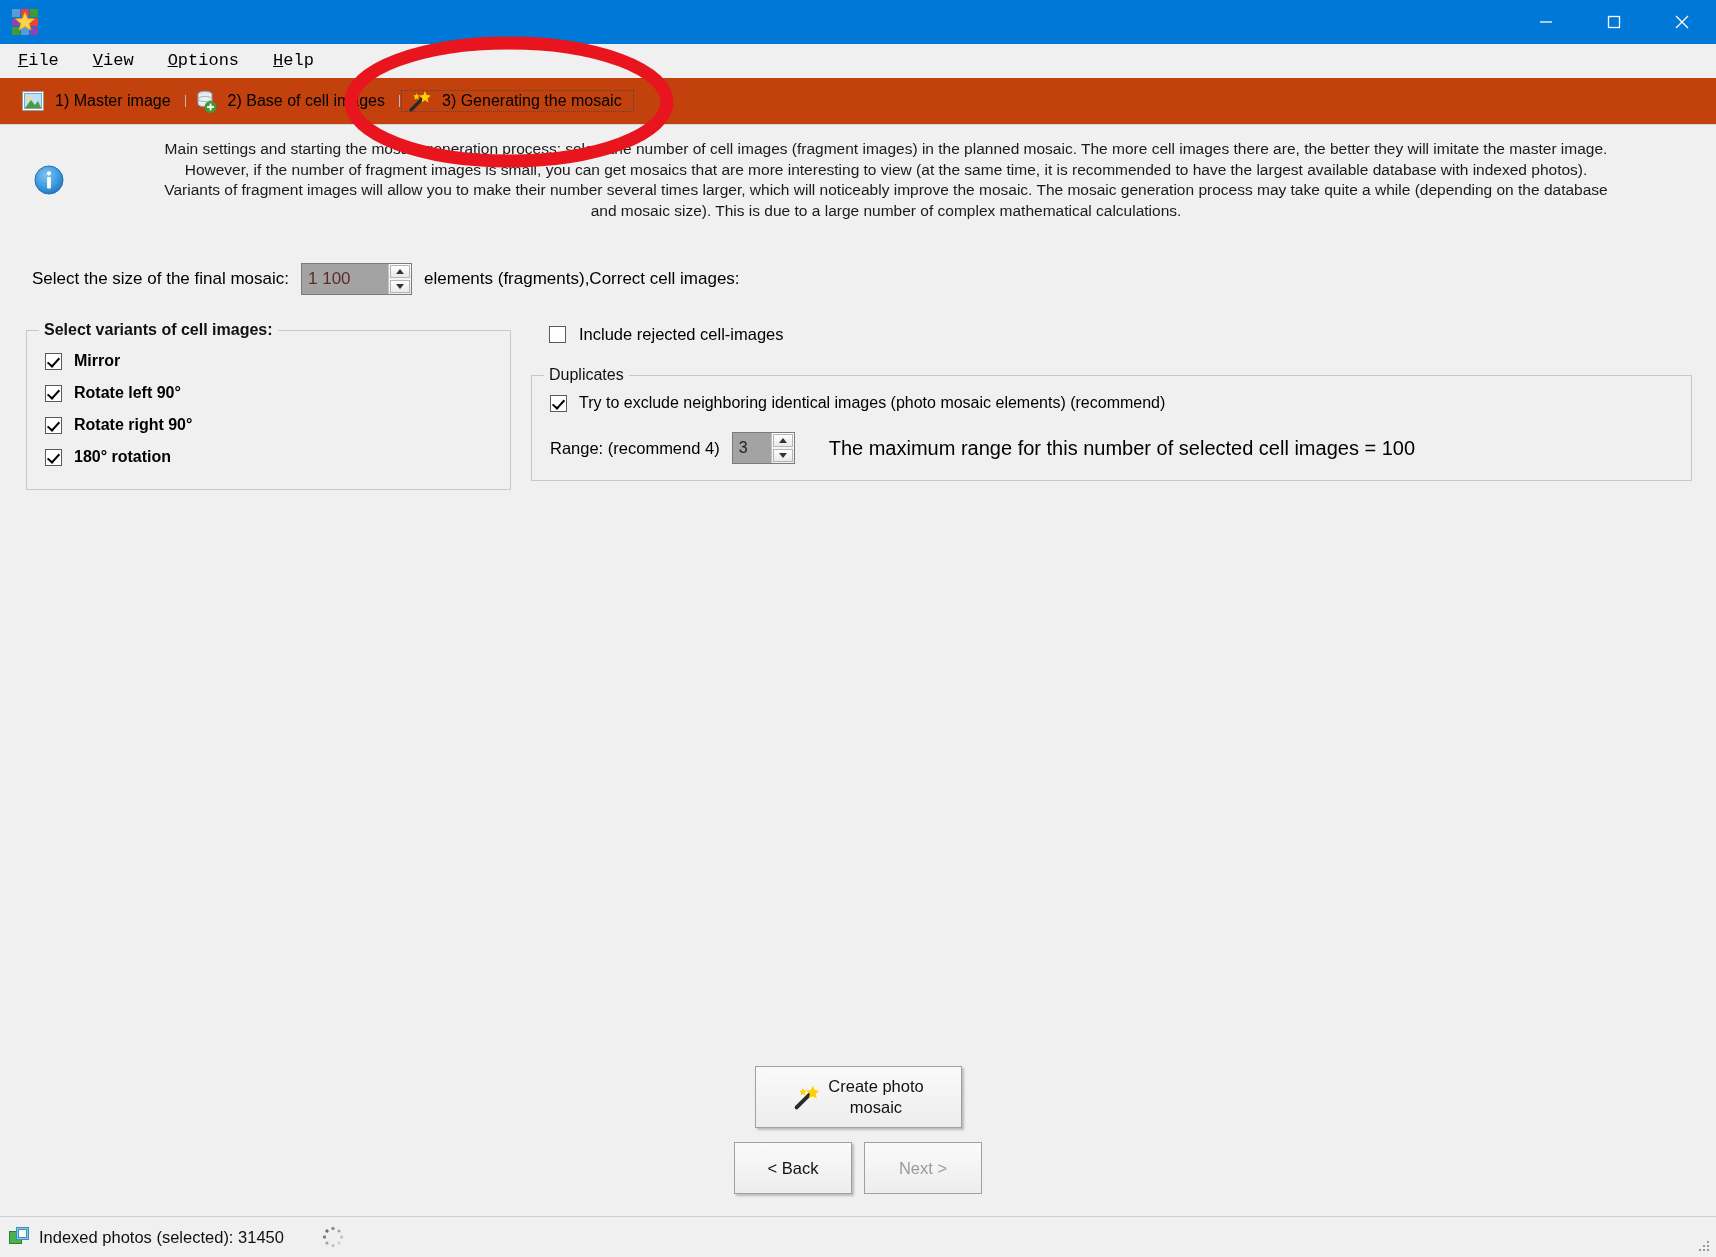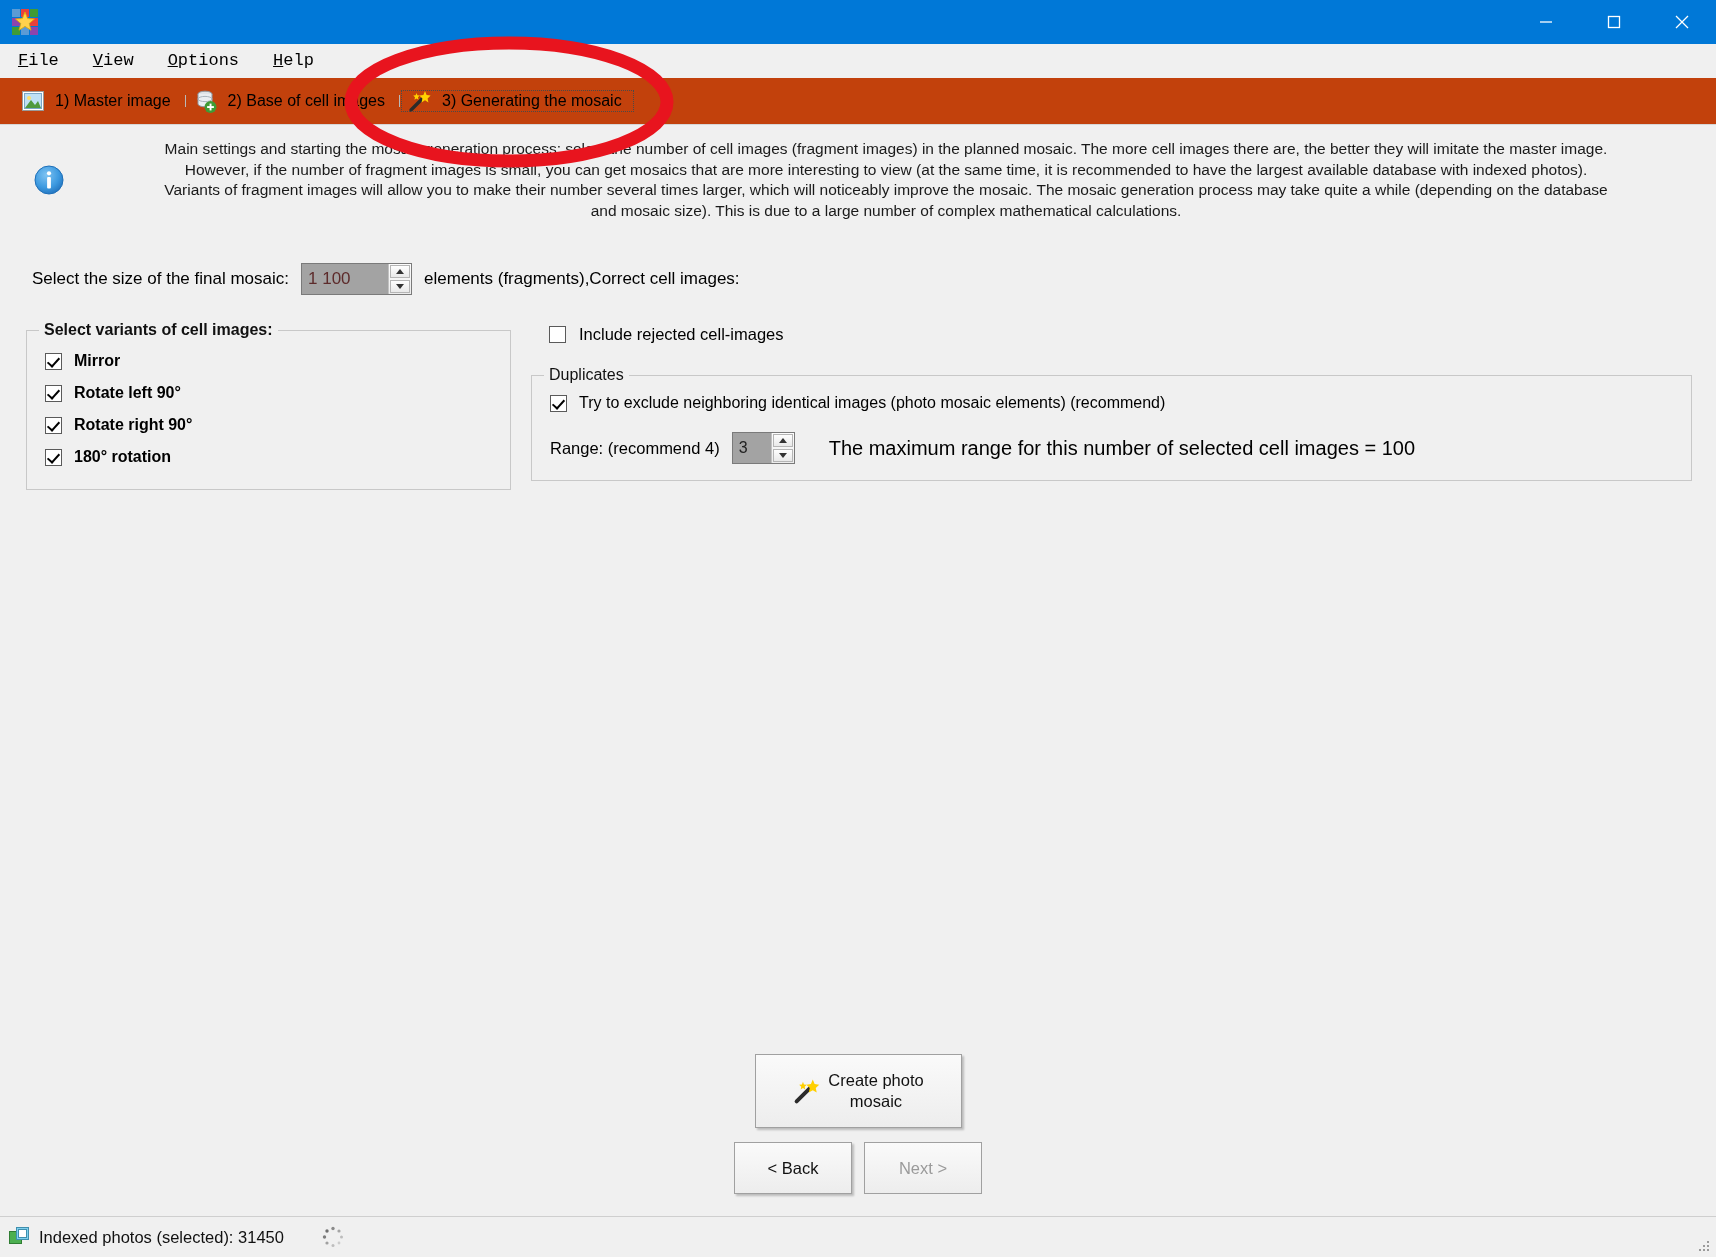--- a/index.html
+++ b/index.html
@@ -275,21 +275,21 @@
     font-family: "Liberation Sans", sans-serif;
     font-size: 16.5px;
     color: #111;
     display: flex;
     align-items: center;
     justify-content: center;
     box-sizing: border-box;
   }
   .btn-create {
     width: 207px;
-    height: 74px;
+    height: 62px;
     gap: 6px;
     line-height: 21px;
     text-align: left;
   }
   .btn-create .label { display: block; }
   .navrow { display: flex; margin-top: 14px; }
   .btn-nav { width: 118px; height: 52px; }
   .btn-nav.disabled { color: #9a9a9a; box-shadow: none; }
   .btn-nav + .btn-nav { margin-left: 12px; }
 

